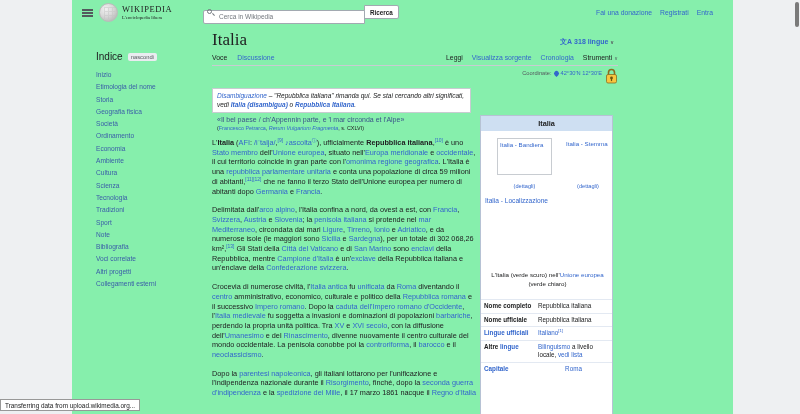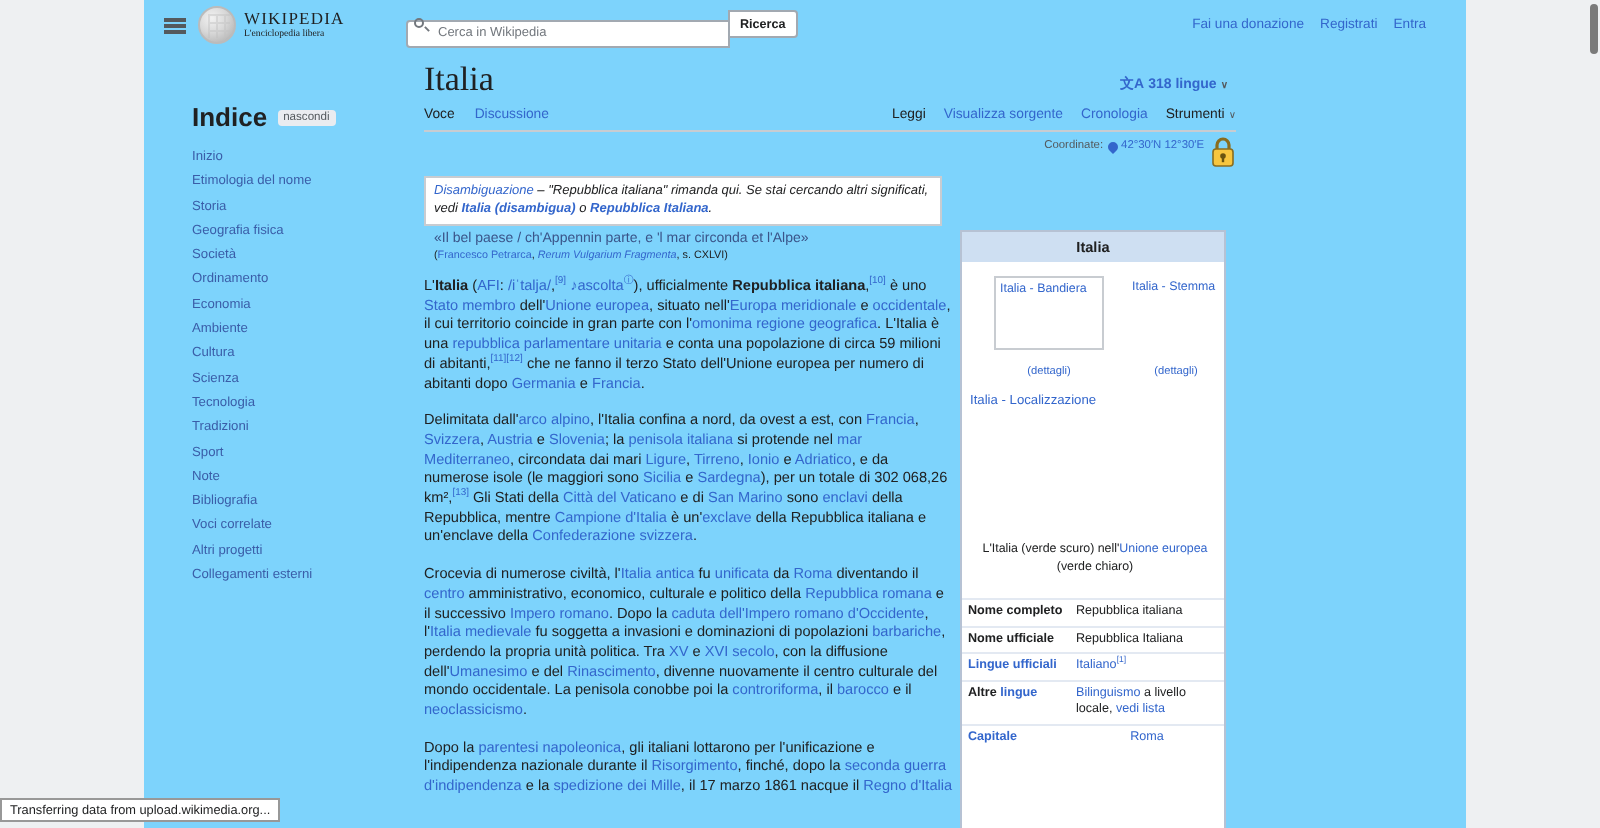--- a/index.html
+++ b/index.html
@@ -1,18 +1,18 @@
 <!DOCTYPE html>
 <html><head>
 <meta charset="utf-8">
 <style>
   * { box-sizing: border-box; margin: 0; padding: 0; }
   html,body { width:800px; height:414px; overflow:hidden; }
   body { background:#eef0f2; font-family:"Liberation Sans",sans-serif; color:#202122; position:relative; }
-  .page { position:absolute; left:72px; top:0; width:661px; height:414px; background:#7dd3fc; }
+  .page { position:absolute; left:72px; top:0; width:661px; height:414px; background:#86efac; }
 
   
   .hamburger { position:absolute; left:10px; top:9px; width:11px; height:8px; cursor:pointer; }
   .hamburger i { display:block; height:1.5px; background:#54595d; margin-bottom:1.6px; }
   .globe { position:absolute; left:27px; top:3px; width:19px; height:19px; border-radius:50%;
            background:radial-gradient(circle at 35% 30%, #f2f2f2 0%, #d8d8d8 45%, #a9a9a9 100%);
            border:0.5px solid #bbb; }
   .globe:after { content:""; position:absolute; left:4px; top:3px; width:11px; height:12px;
            background:linear-gradient(#c2c2c2 1px, transparent 1px), linear-gradient(90deg,#c2c2c2 1px, transparent 1px);
            background-size:4px 4px; opacity:.45; }
@@ -27,21 +27,21 @@
   .mag { position:absolute; left:4px; top:3.5px; width:5px; height:5px; border:1px solid #72777d; border-radius:50%; }
   .mag:after { content:""; position:absolute; left:4px; top:4px; width:3px; height:1px; background:#72777d; transform:rotate(45deg); }
   .search-btn { height:14px; border:1px solid #a2a9b1; margin-left:-1px; background:#fff; border-radius:0 2px 2px 0;
                 font-size:6.3px; font-weight:bold; padding:0 5px; color:#202122; font-family:inherit; cursor:pointer; }
   .header-links { position:absolute; right:20px; top:9px; display:flex; gap:8px; font-size:6.8px; }
   .header-links span { color:#3366cc; cursor:pointer; }
 
   
   .toc { position:absolute; left:24px; top:51px; width:100px; }
   .toc-head { display:flex; align-items:center; gap:5px; }
-  .toc-title { font-size:13px; font-weight:bold; }
+  .toc-title { font-size:10px; font-weight:normal; }
   .badge { font-size:5.8px; color:#54595d; background:#eaecf0; border-radius:2px; padding:1px 3px; cursor:pointer; }
   .toc-items { margin-top:7px; }
   .toc-items div { font-size:6.6px; color:#3a5da8; line-height:12.3px; white-space:nowrap; cursor:pointer; }
 
   
   .content { position:absolute; left:140px; top:30px; width:406px; height:384px; }
   .page-title { font-family:"Liberation Serif",serif; font-size:17px; font-weight:normal; color:#202122; }
   .lang-btn { position:absolute; right:4px; top:7px; color:#3366cc; font-weight:bold; font-size:7px; cursor:pointer; }
   .lang-ico { font-size:7px; margin-right:2px; }
   .chev { font-size:5px; color:#54595d; margin-left:2px; }

